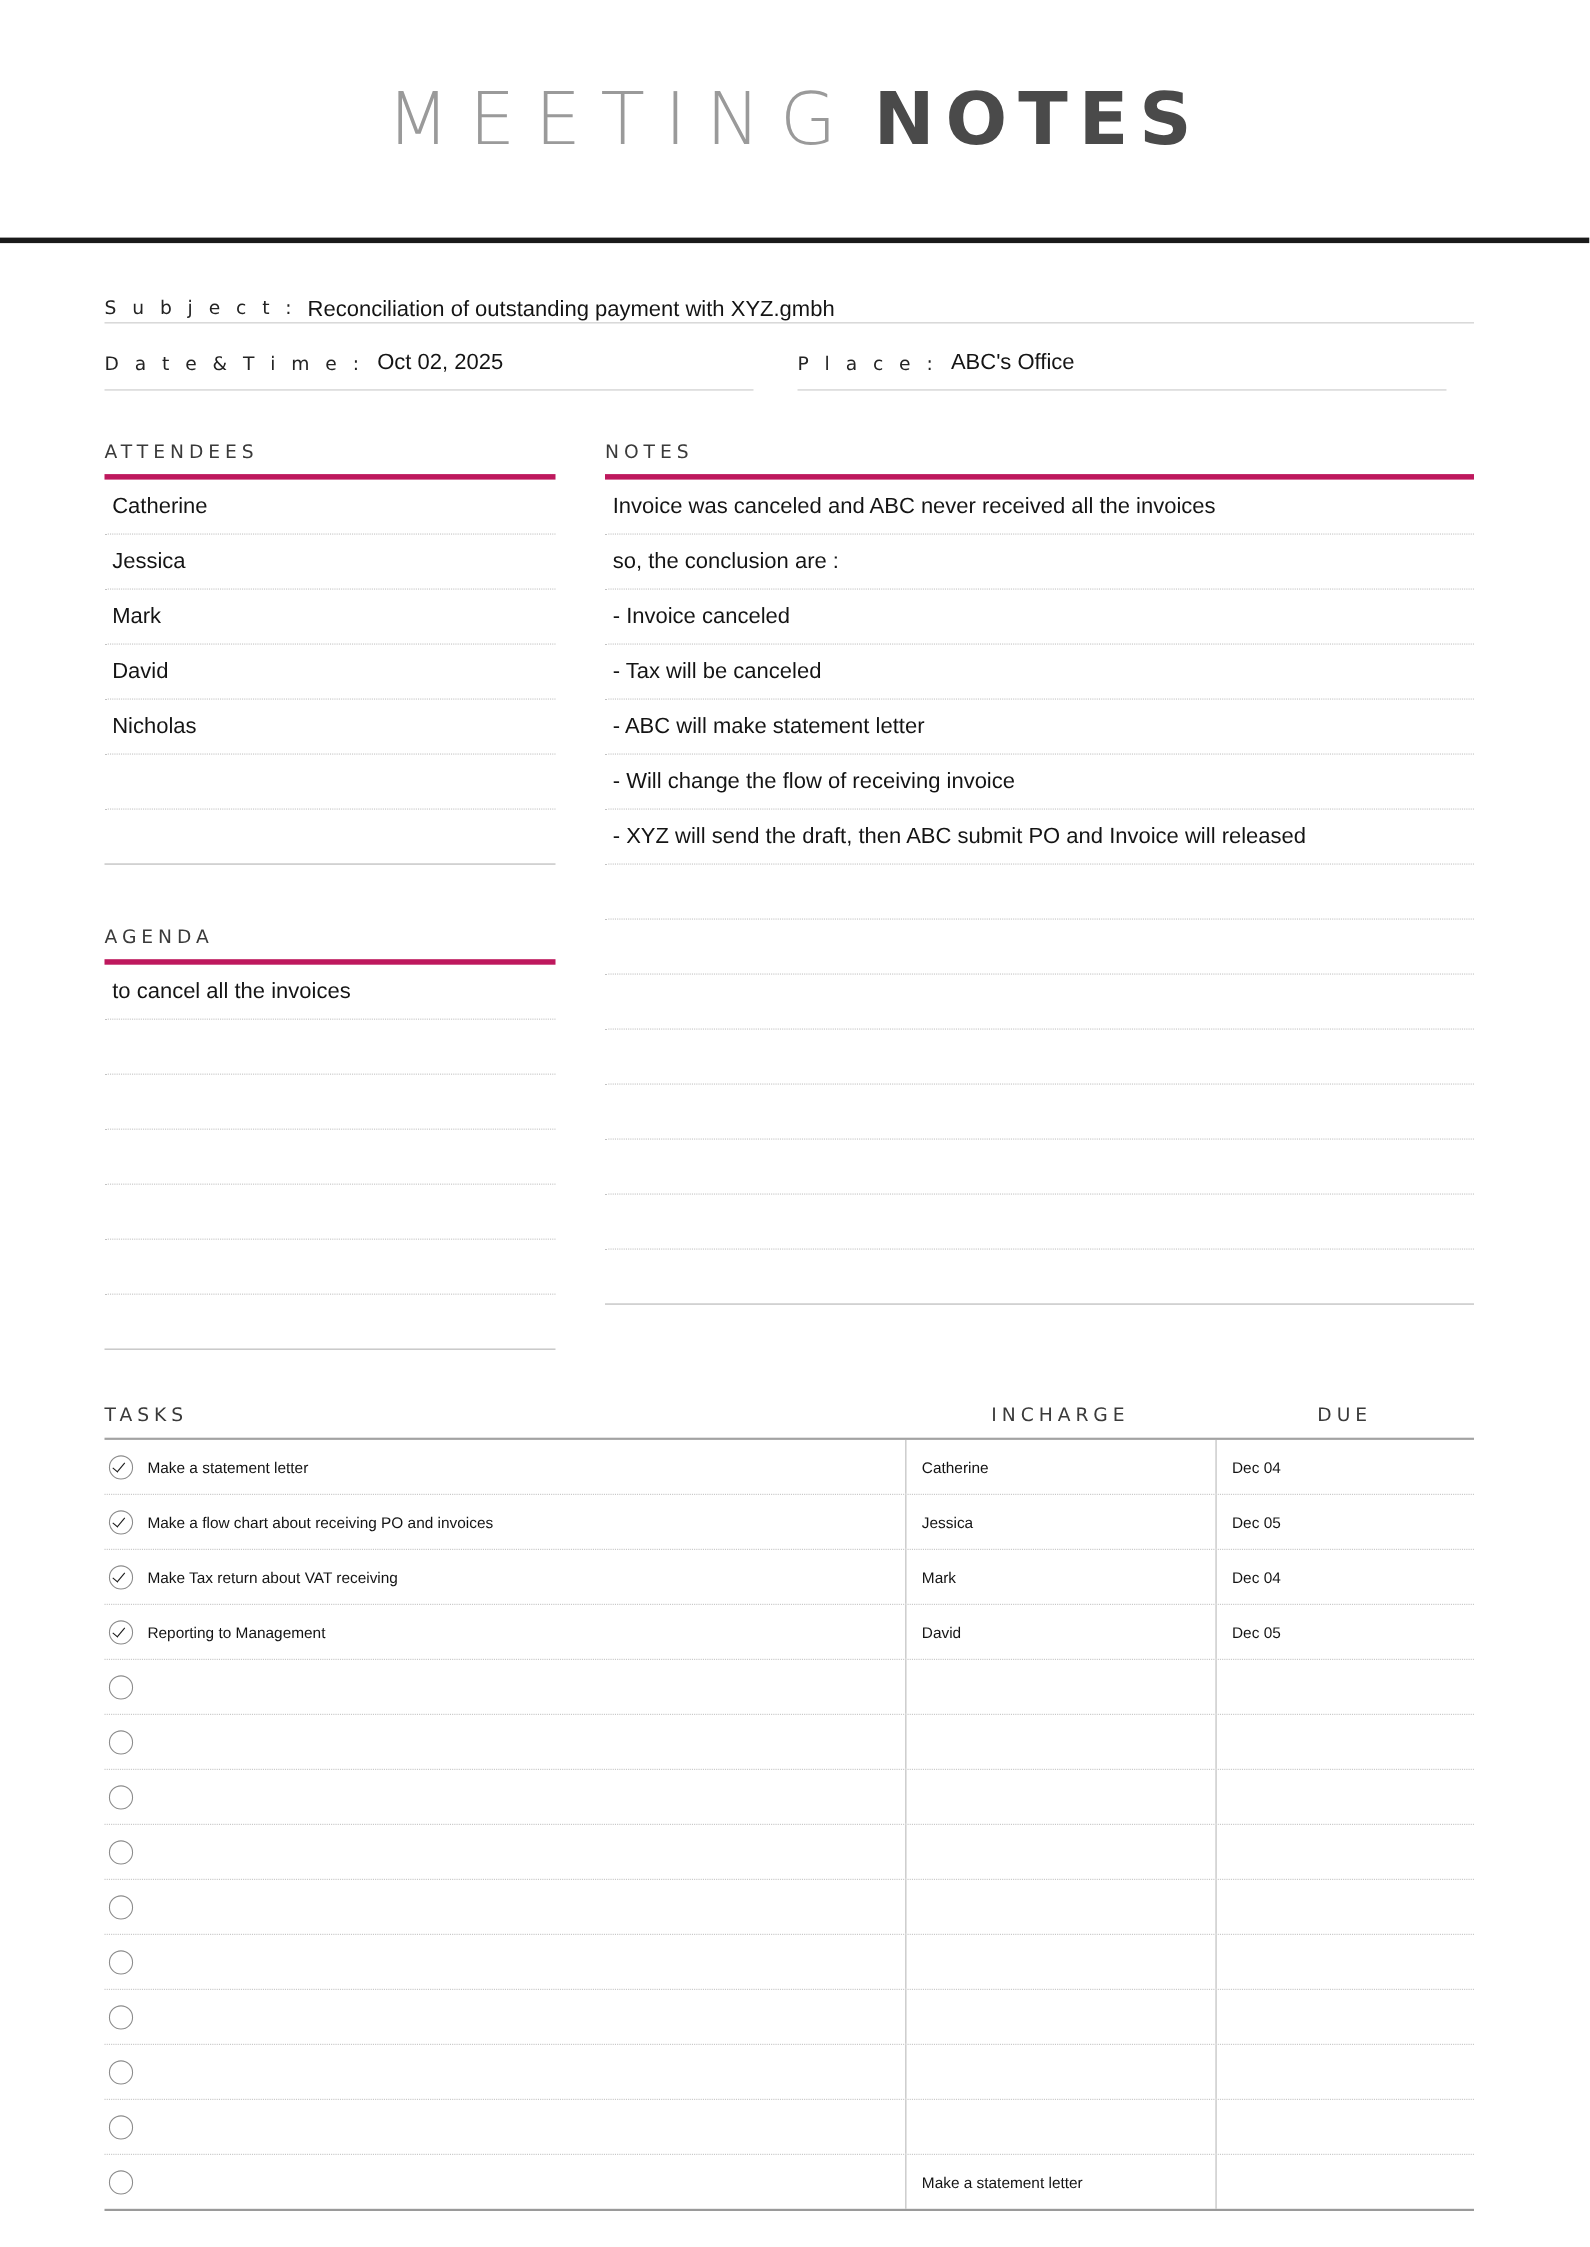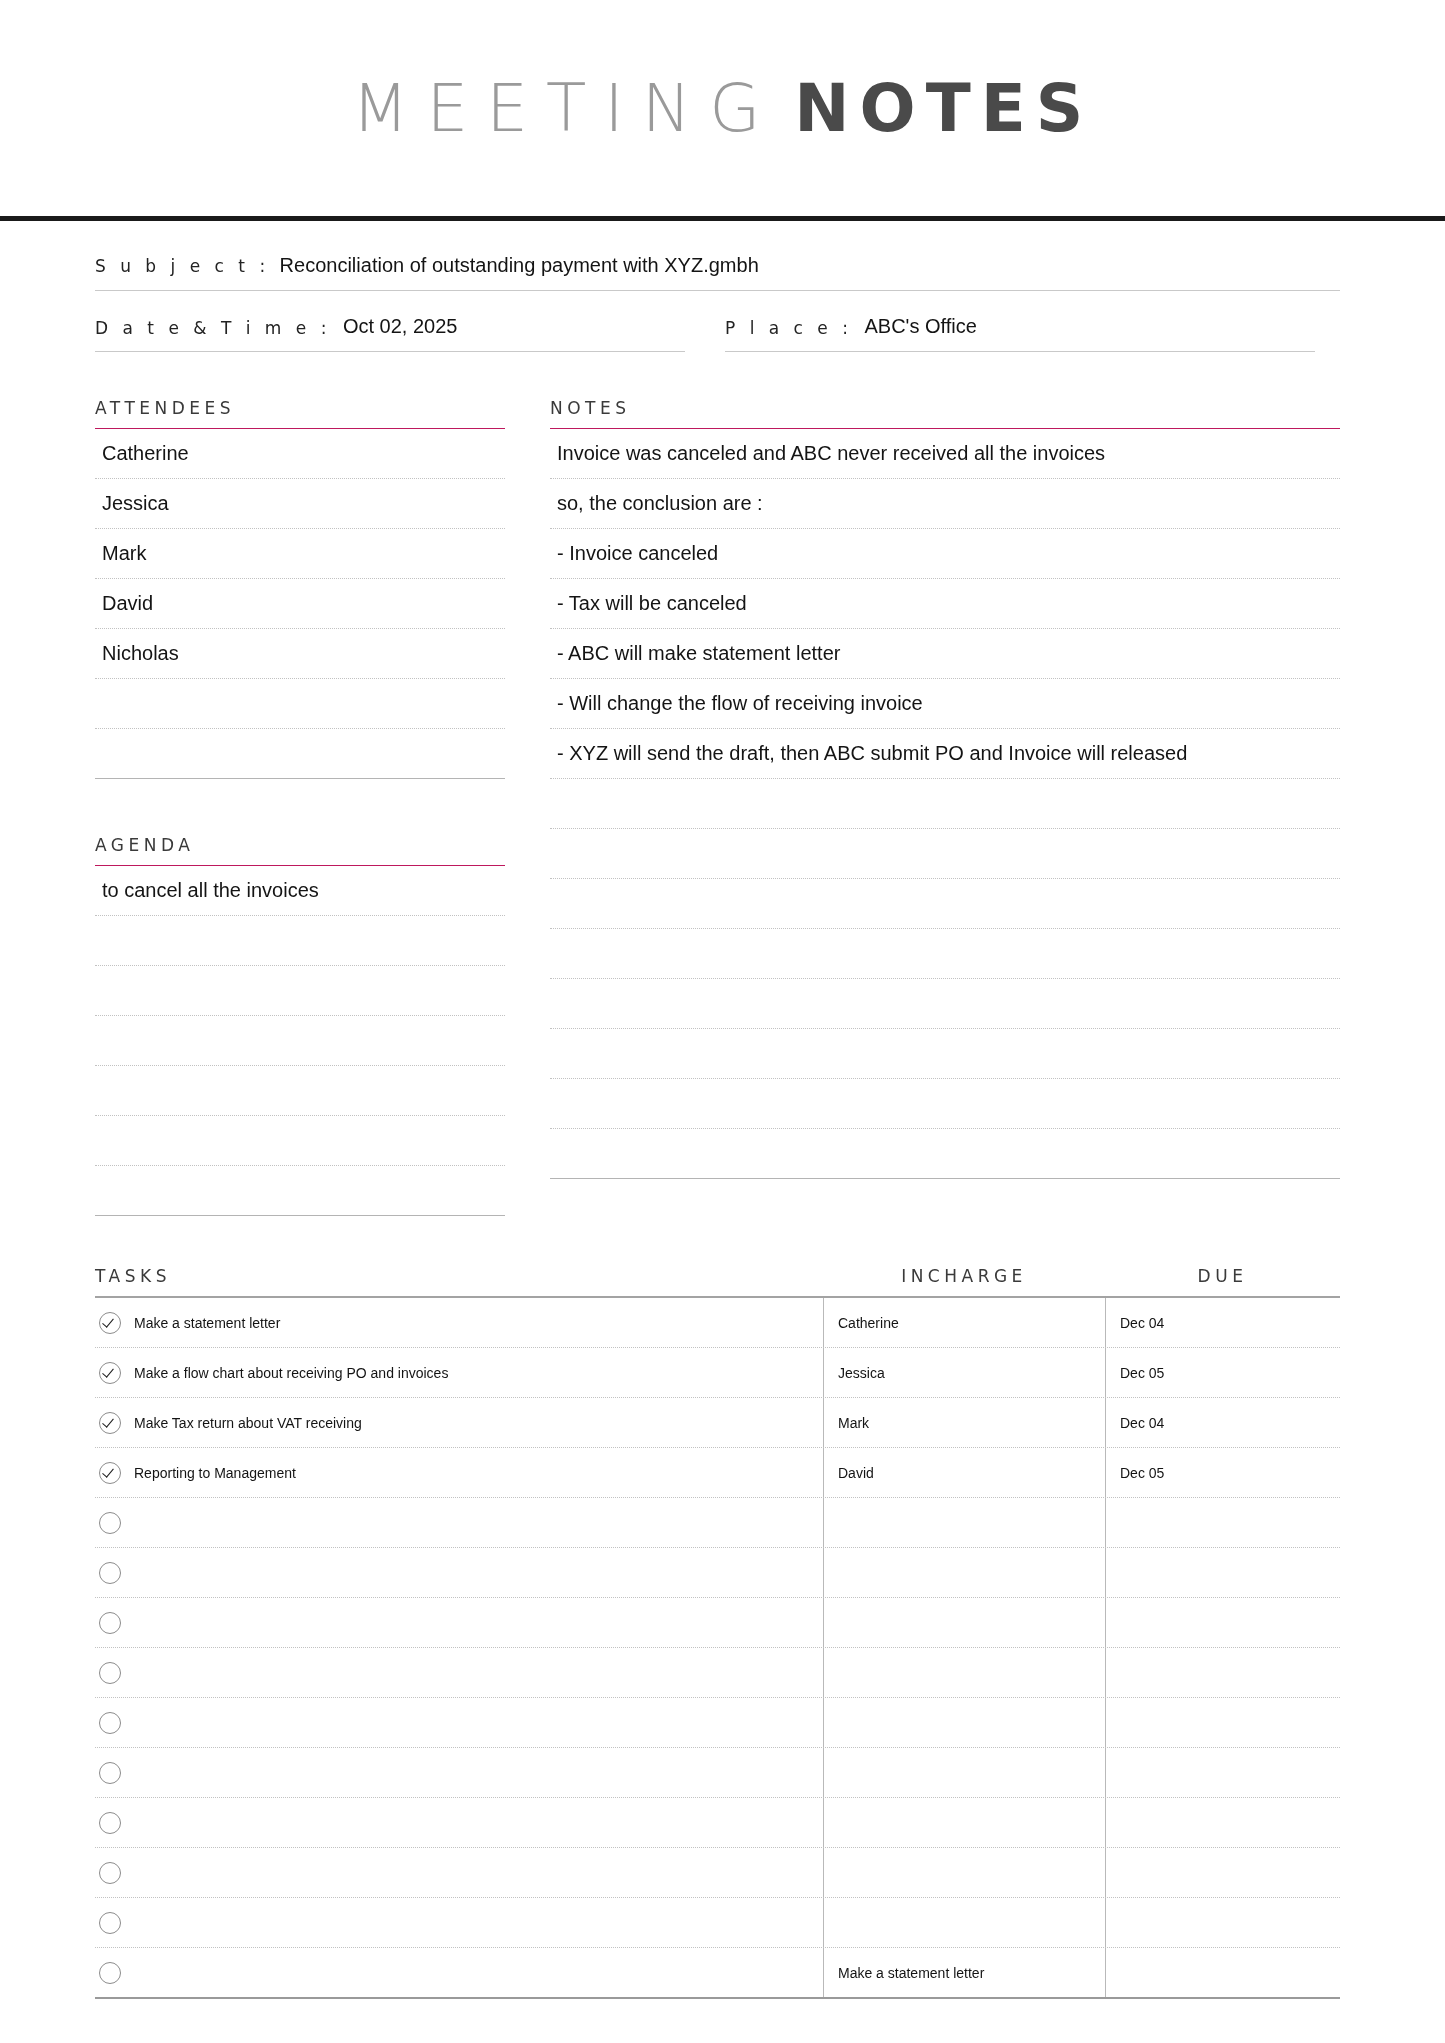--- a/index.html
+++ b/index.html
@@ -62,25 +62,24 @@
   }
   .value {
     font-family: "Liberation Sans", sans-serif;
     font-size: 20px;
     color: #141414;
     white-space: nowrap;
   }
 
   
   .subject-row {
-    margin-top: 33px;
-    display: flex;
-    align-items: center;
+    margin-top: 49px;
+    display: flex;
+    align-items: flex-start;
     border-bottom: 1px solid #c9c9c9;
-    padding-bottom: 13px;
   }
   .subject-row .value { margin-left: 10px; }
 
   
   .meta-row {
     margin-top: 24px;
     display: flex;
   }
   .meta-cell {
     display: flex;
@@ -99,21 +98,21 @@
   }
   .col-left { width: 410px; }
   .col-right { width: 790px; margin-left: 45px; }
 
   .section-head {
     font-family: "DejaVu Sans", sans-serif;
     font-size: 17px;
     letter-spacing: 4.5px;
     color: #3a3a3a;
     padding-bottom: 10px;
-    border-bottom: 1px solid #be185d;
+    border-bottom: 5px solid #be185d;
   }
 
   .lines { margin: 0; padding: 0; list-style: none; }
   .lines li {
     height: 49px;
     line-height: 49px;
     border-bottom: 1px dotted #c2c2c2;
     font-size: 20px;
     color: #141414;
     padding-left: 7px;

